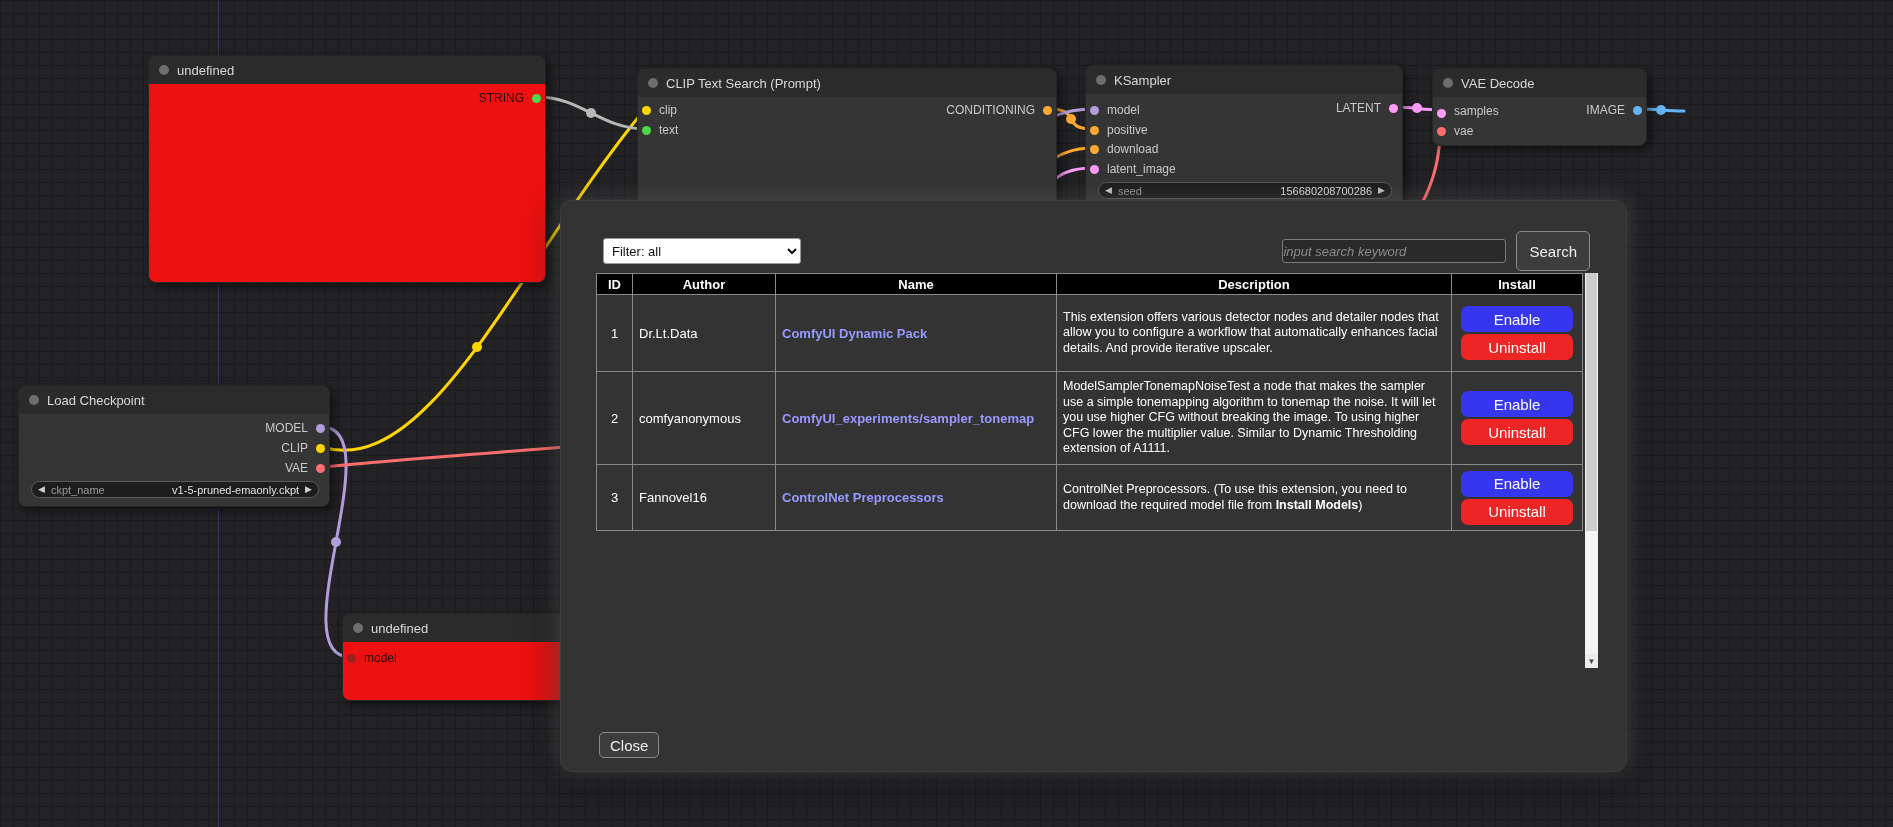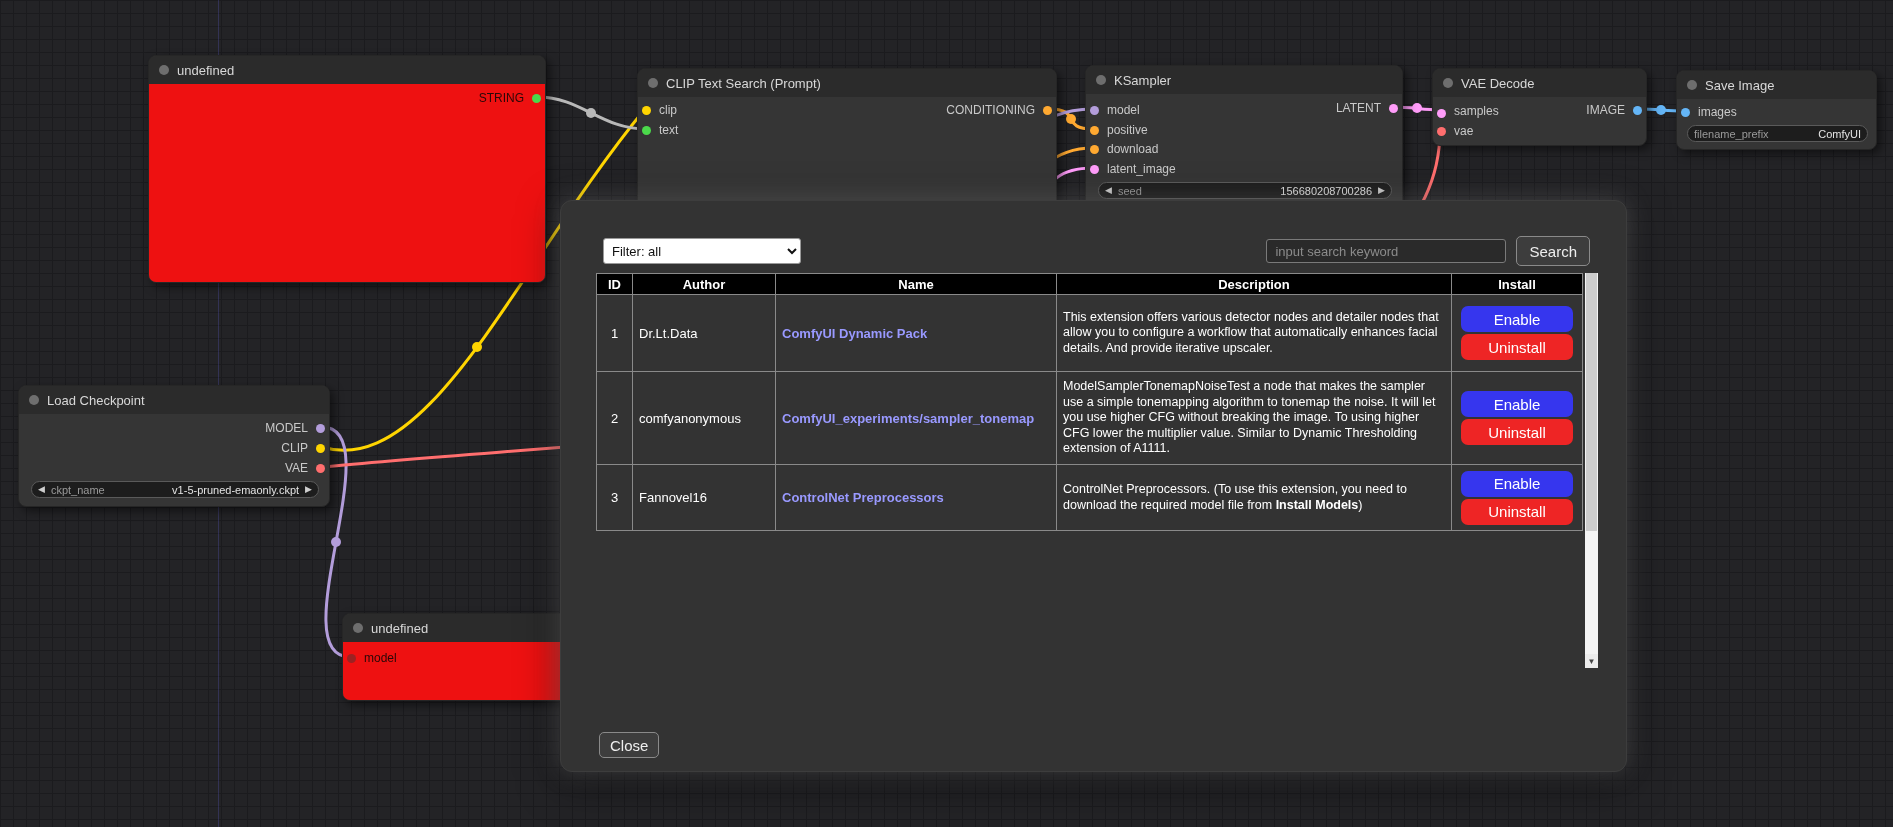--- a/index.html
+++ b/index.html
@@ -39,24 +39,24 @@
 
   
   .dialog{position:absolute;left:560px;top:200px;width:1067px;height:572px;background:#333;
           border:1px solid #3d3d3d;border-radius:12px;z-index:20;box-sizing:border-box;
           box-shadow:0 0 26px rgba(200,200,200,.25), 0 10px 40px rgba(0,0,0,.55);}
   .dtoolbar{position:absolute;left:42px;right:36px;top:33px;height:34px;display:flex;align-items:center;}
   .filter-select{width:198px;height:26px;font-size:13px;border-radius:3px;background:#fff;color:#111;
                  border:1px solid #999;padding:0 4px;font-family:inherit;}
   .tspacer{flex:1;}
   .search-input{width:222px;height:22px;background:#2a2a2a;border:1px solid #7a7a7a;color:#ddd;
-                font-size:13px;padding:0 8px;border-radius:3px;font-family:inherit;}
+                font-size:13px;padding:0 0;border-radius:3px;font-family:inherit;font-style:italic;}
   .search-input::placeholder{color:#8b8b8b;}
   .gbtn{background:#3d3d3d;border:1px solid #8a8a8a;border-radius:5px;color:#eee;font-size:15px;
-        height:30px;padding:0 12px;margin-left:10px;cursor:pointer;font-family:inherit;}
+        height:40px;padding:0 12px;margin-left:10px;cursor:pointer;font-family:inherit;}
   .close-btn{position:absolute;left:38px;bottom:13px;margin:0;height:26px;padding:0 10px;}
 
   .mtable{position:absolute;left:35px;top:72px;width:986px;border-collapse:collapse;table-layout:fixed;
           font-size:13px;color:#fff;}
   .mtable th{background:#000;border:1px solid #8a8a8a;font-weight:bold;height:20px;padding:0;font-size:13px;}
   .mtable td{border:1px solid #8a8a8a;padding:2px 6px;vertical-align:middle;}
   td.c{text-align:center;}
   td.desc{font-size:12.5px;line-height:15.6px;padding:3px 6px;}
   .pkg{color:var(--link);font-weight:bold;text-decoration:none;cursor:pointer;}
   .act{display:block;width:112px;height:26px;margin:2px auto;border:none;border-radius:7px;color:#fff;
@@ -177,34 +177,20 @@
     <div class="slot in" style="top:55px;">
       <span class="pin" style="background:var(--type_vae)"></span>
       <span>vae</span>
     </div>
     <div class="slot out" style="top:34px;">
       <span>IMAGE</span>
       <span class="pin" style="background:var(--type_image)"></span>
     </div>
   </div>
 
-  <div class="node" style="left:1676px;top:70px;width:201px;height:80px;">
-    <div class="ntitle">
-      <span class="ndot"></span>
-      <span>Save Image</span>
-    </div>
-    <div class="slot in" style="top:34px;">
-      <span class="pin" style="background:var(--type_image)"></span>
-      <span>images</span>
-    </div>
-    <div class="widget" style="left:10px;top:54px;width:181px;">
-      <span class="wlabel" style="margin-left:0;">filename_prefix</span>
-      <span class="wvalue" style="margin-right:0;">ComfyUI</span>
-    </div>
-  </div>
 
   <div class="node" style="left:18px;top:385px;width:312px;height:122px;">
     <div class="ntitle">
       <span class="ndot"></span>
       <span>Load Checkpoint</span>
     </div>
     <div class="slot out" style="top:35px;">
       <span>MODEL</span>
       <span class="pin" style="background:var(--type_model)"></span>
     </div>

